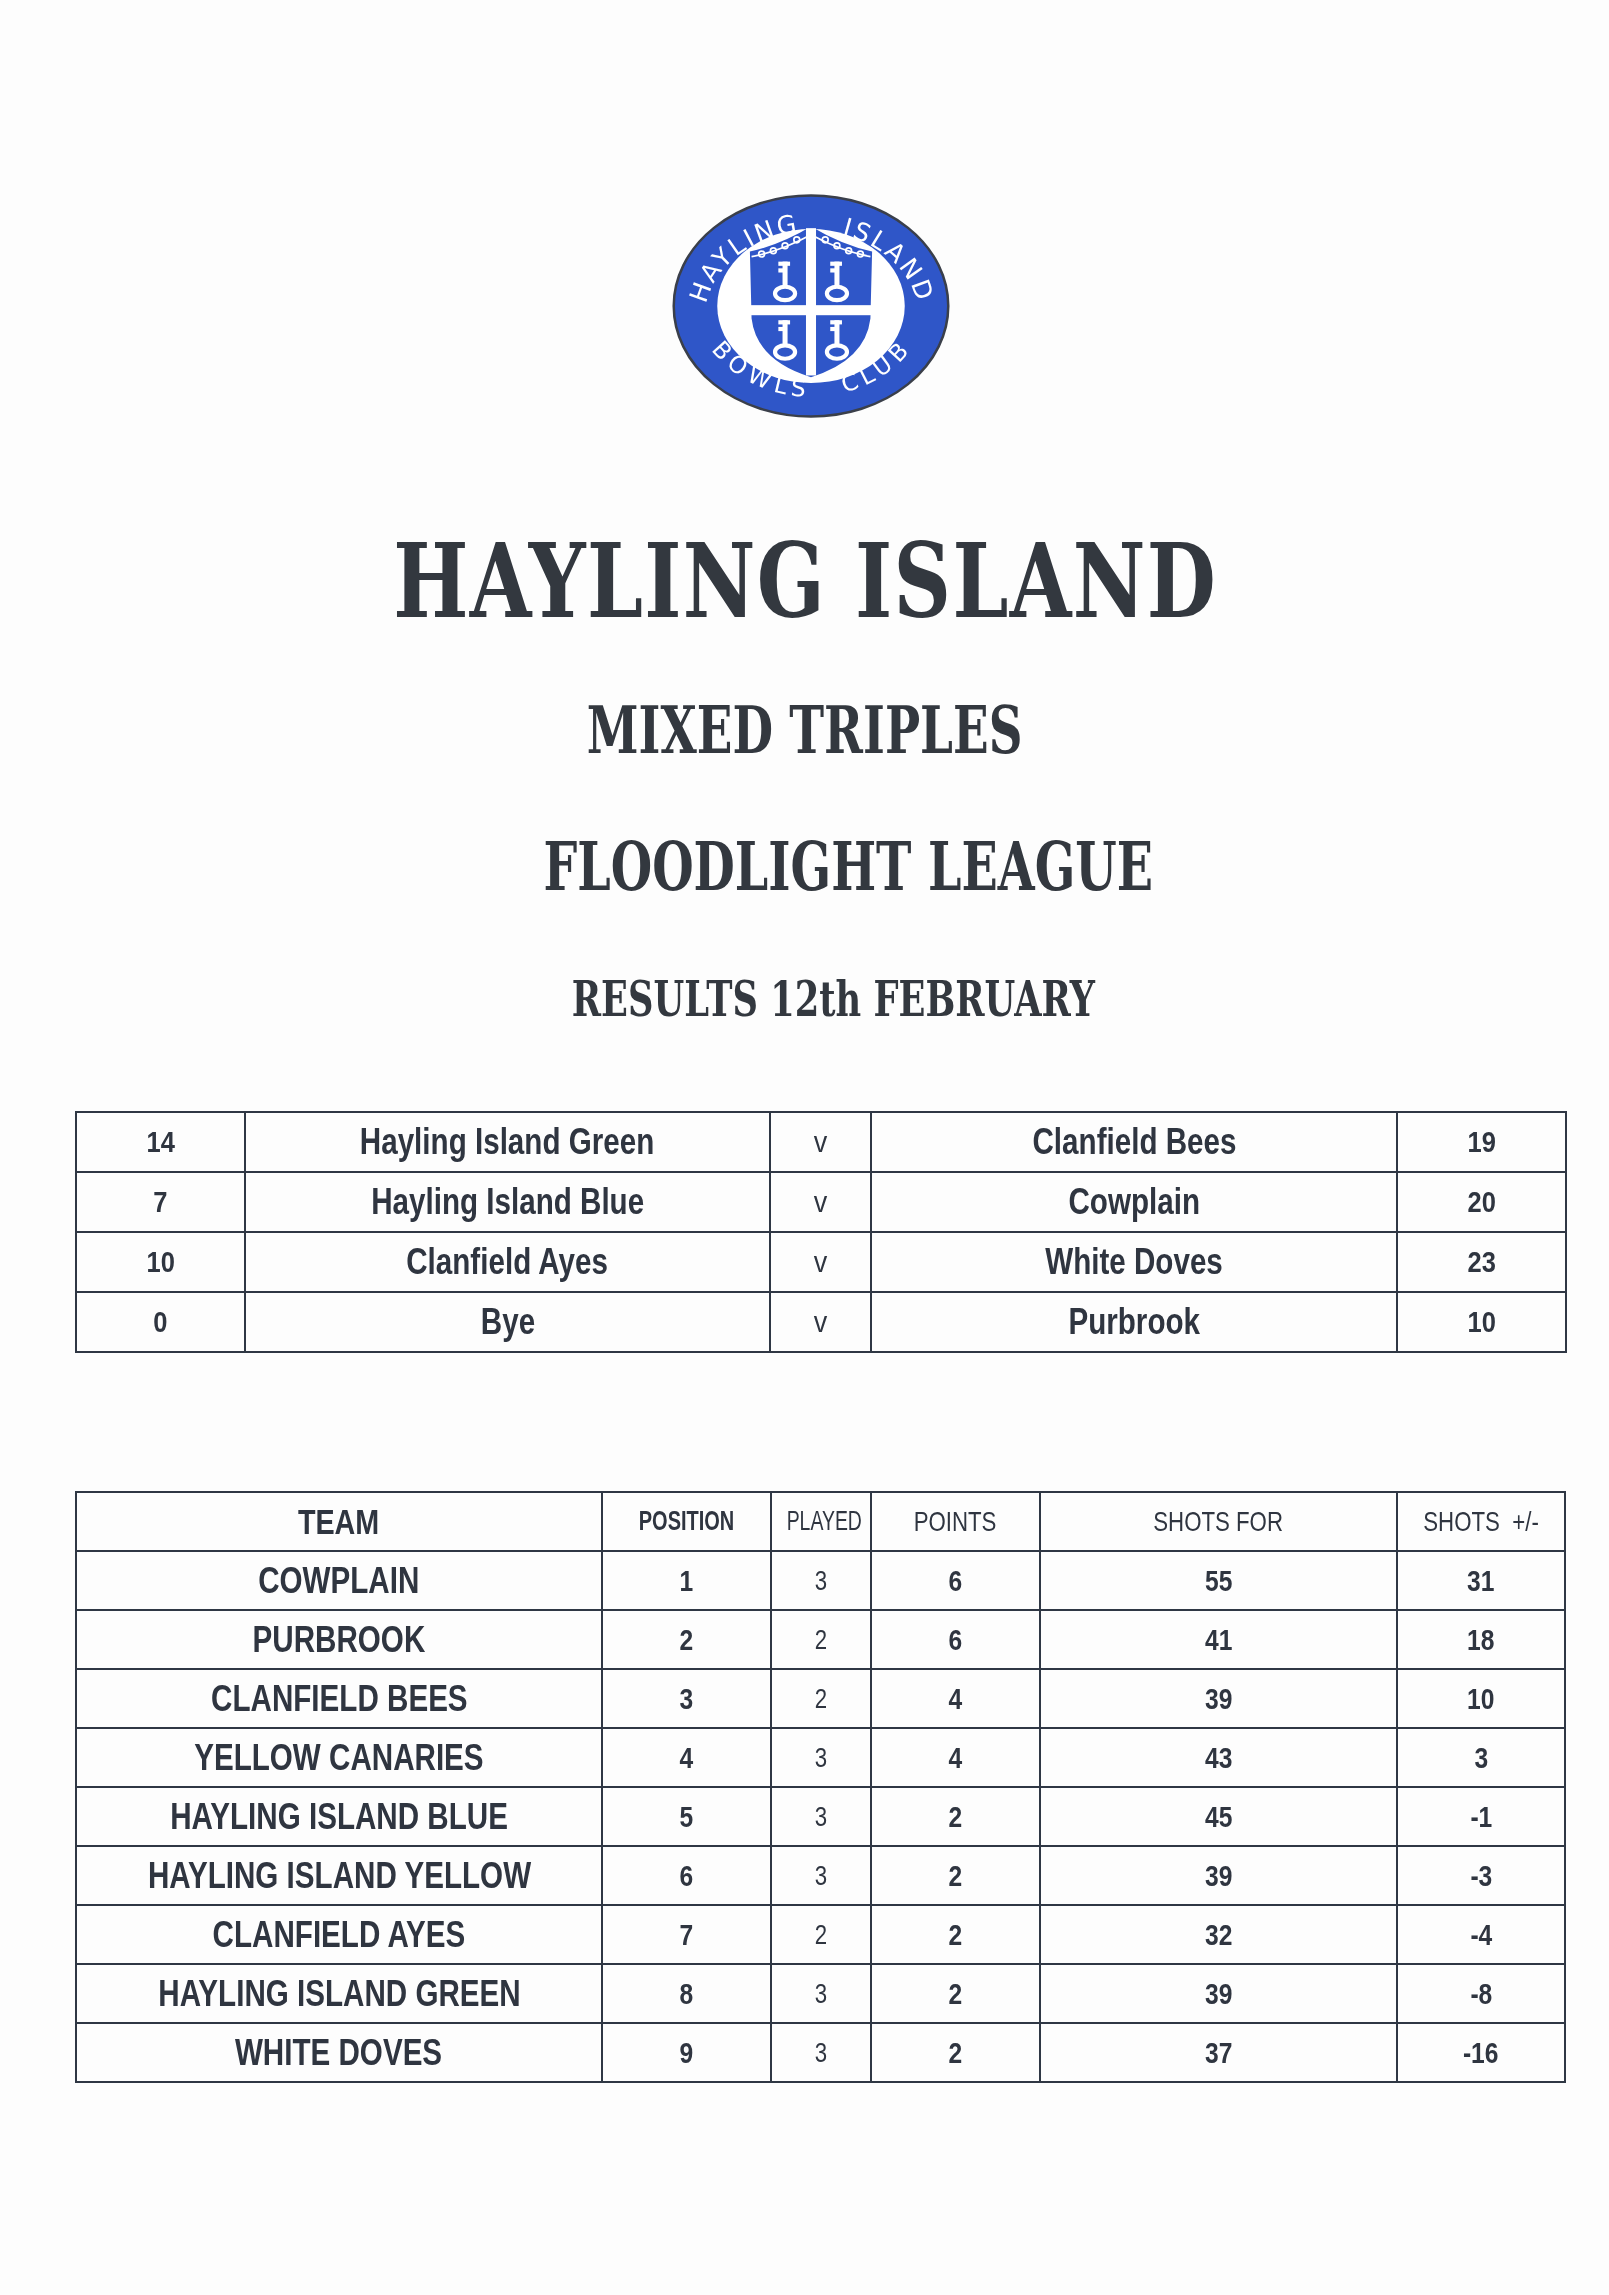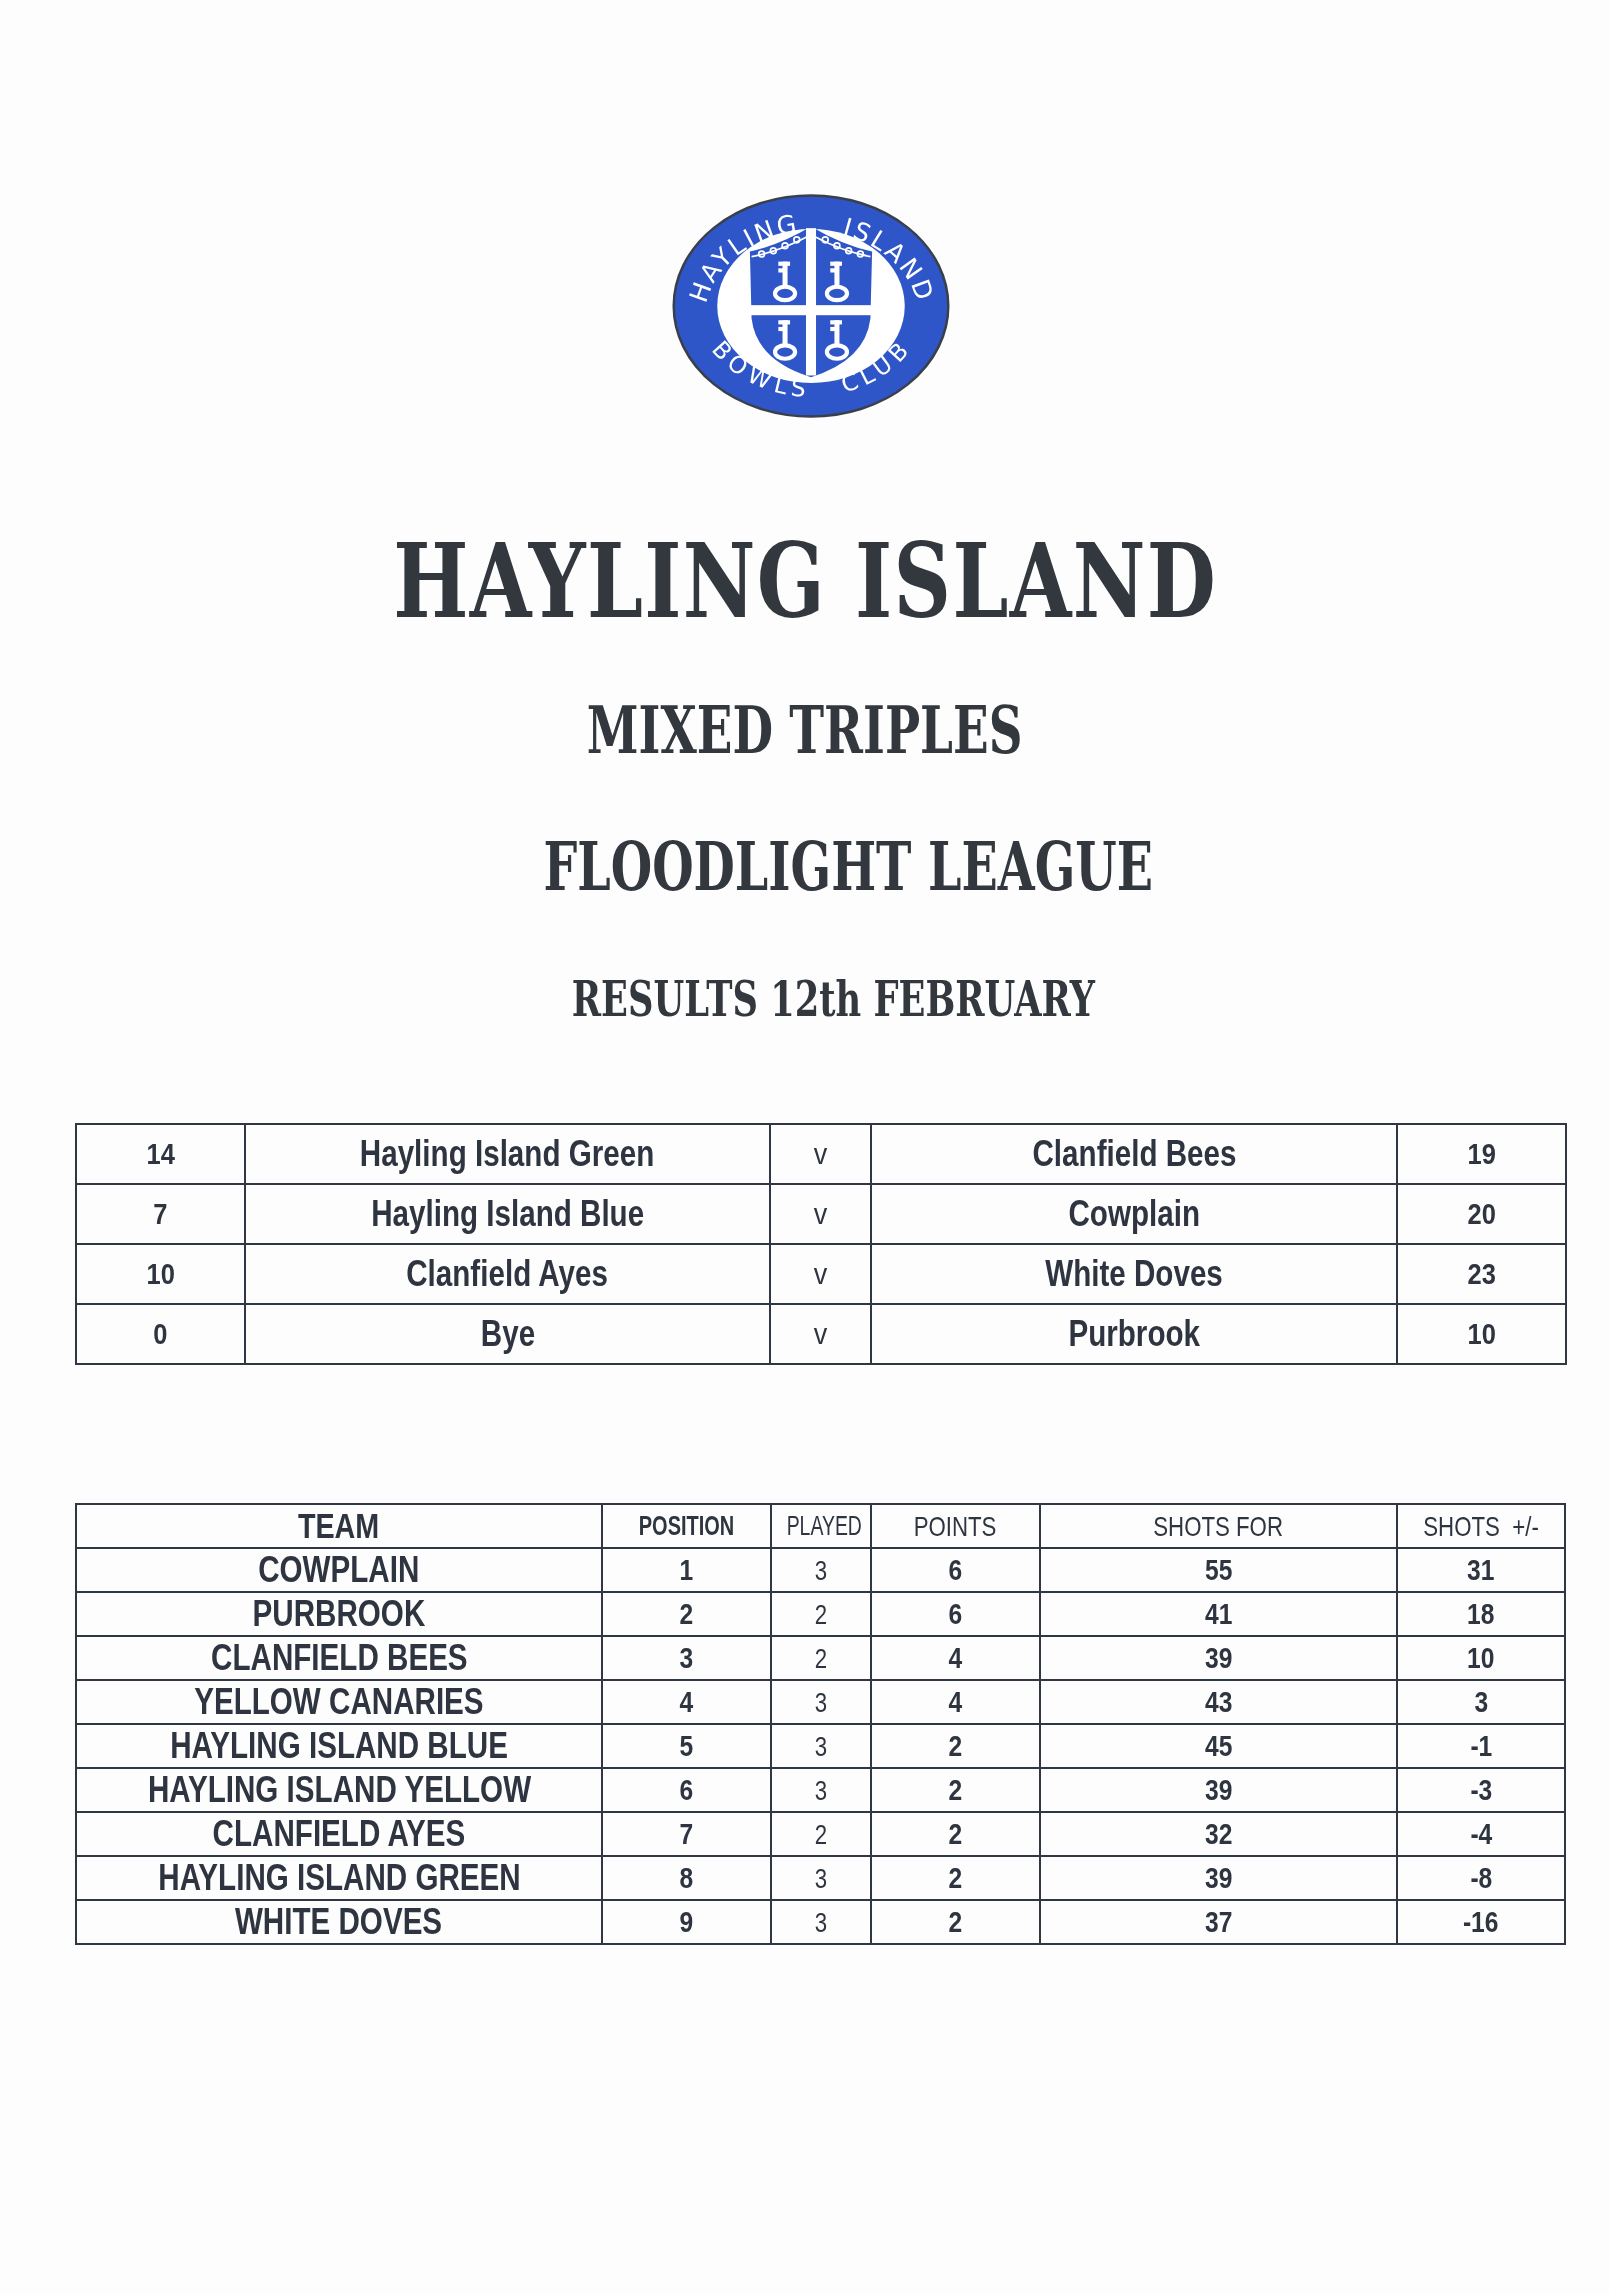--- a/index.html
+++ b/index.html
@@ -23,35 +23,35 @@
   #sub1 { top: 698px; font-size: 65px; }
   #sub1 span { transform: scaleX(0.72); }
   #sub2 { top: 833px; font-size: 67px; margin-left: 43px; }
   #sub2 span { transform: scaleX(0.71); }
   #sub3 { top: 975px; font-size: 49px; left: 28.5px; }
   #sub3 span { transform: scaleX(0.72); }
 
   
   table.grid {
     position: absolute; border-collapse: collapse; table-layout: fixed;
-    font-family: "Liberation Sans", sans-serif; color: #2f3540; margin-top: 12px;
+    font-family: "Liberation Sans", sans-serif; color: #2f3540;
   }
   table.grid td {
     border: 2.5px solid #2f3744; padding: 0; text-align: center; vertical-align: middle;
     overflow: hidden; white-space: nowrap;
   }
   table.grid td span { display: inline-block; transform-origin: center center; }
   #results { left: 75px; top: 1111px; width: 1490px; }
   #results tr { height: 60px; }
   #results .score span { font-size: 30px; font-weight: bold; transform: scaleX(0.85); }
   #results .team span { font-size: 37px; font-weight: bold; transform: scaleX(0.80); }
   #results .vs span { font-size: 30px; font-weight: normal; transform: scaleX(0.9); }
 
   #standings { left: 75px; top: 1491px; width: 1488px; }
-  #standings tr { height: 44px; }
+  #standings tr { height: 59px; }
   #standings .hdr span { font-size: 28.5px; transform: scaleX(0.78); }
   #standings .hdr.team-h span { font-size: 35px; font-weight: bold; transform: scaleX(0.82); }
   #standings .hdr.pos-h span { font-size: 27px; font-weight: bold; transform: scaleX(0.74); }
   #standings .hdr.played-h span { font-size: 27px; transform: scaleX(0.72); }
   #standings .tname span { font-size: 37px; font-weight: bold; transform: scaleX(0.80); }
   #standings .num span { font-size: 30px; font-weight: bold; transform: scaleX(0.82); }
   #standings .num.reg span { font-weight: normal; font-size: 28.5px; transform: scaleX(0.78); }
 </style>
 </head>
 <body>

